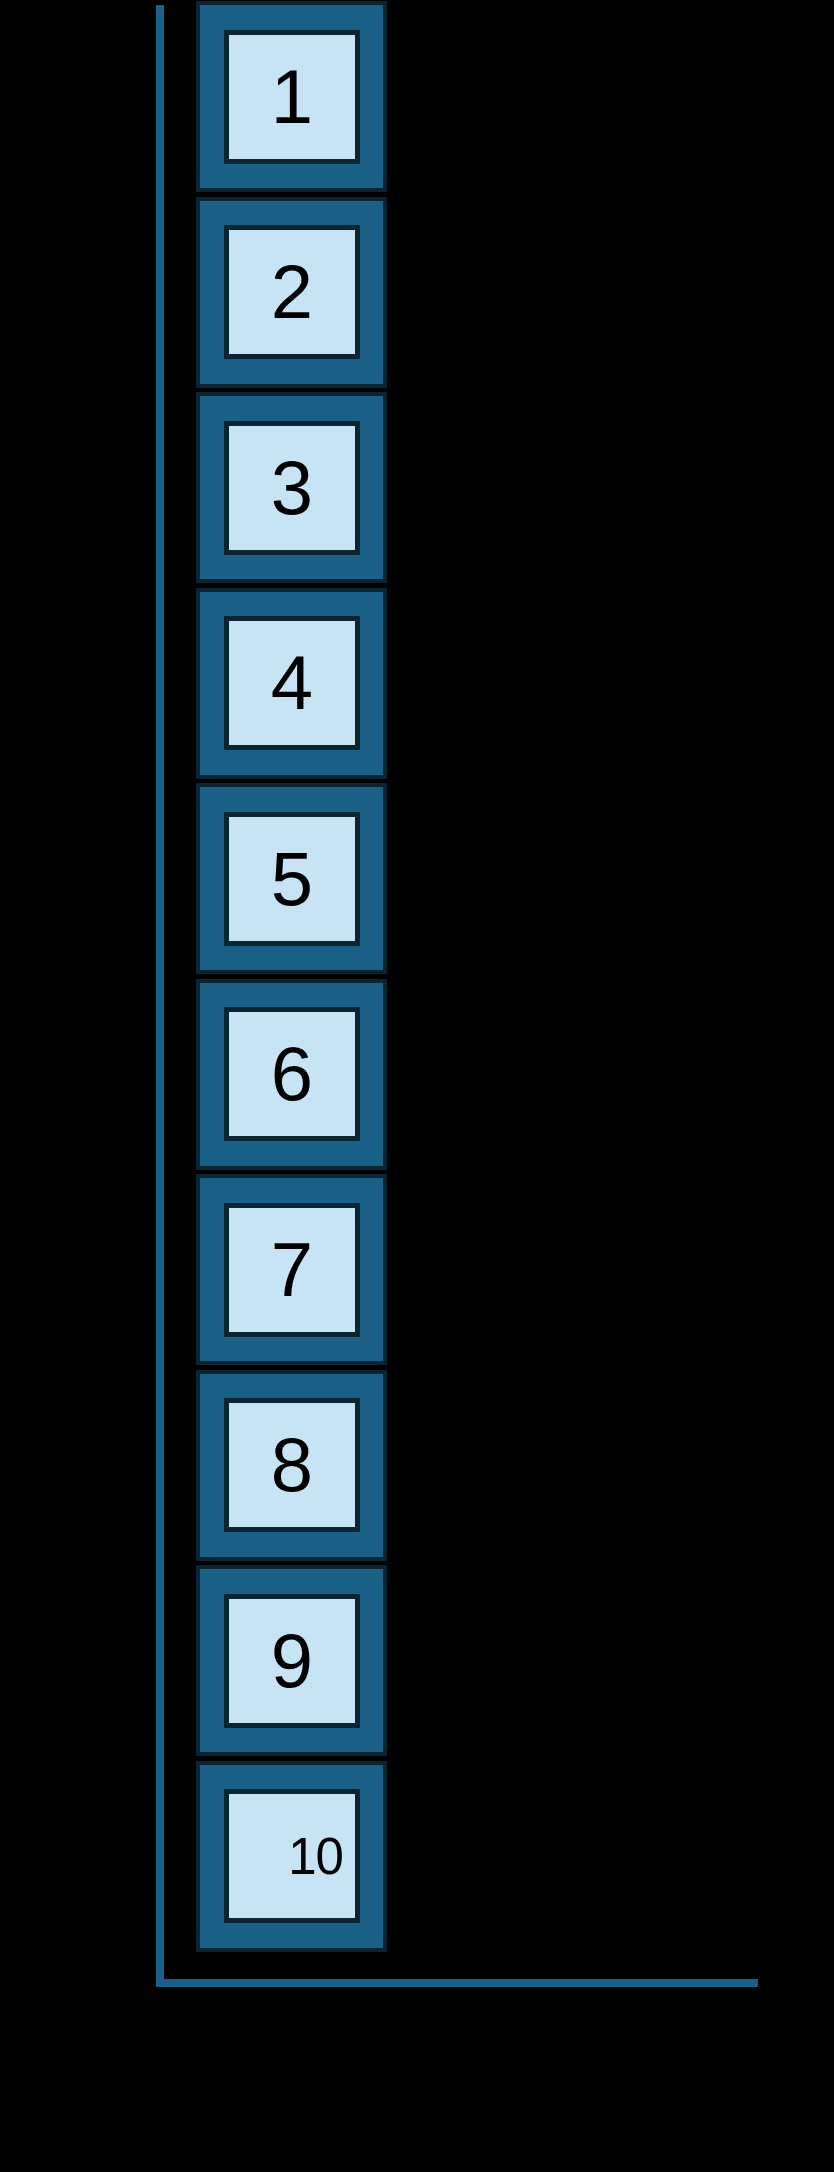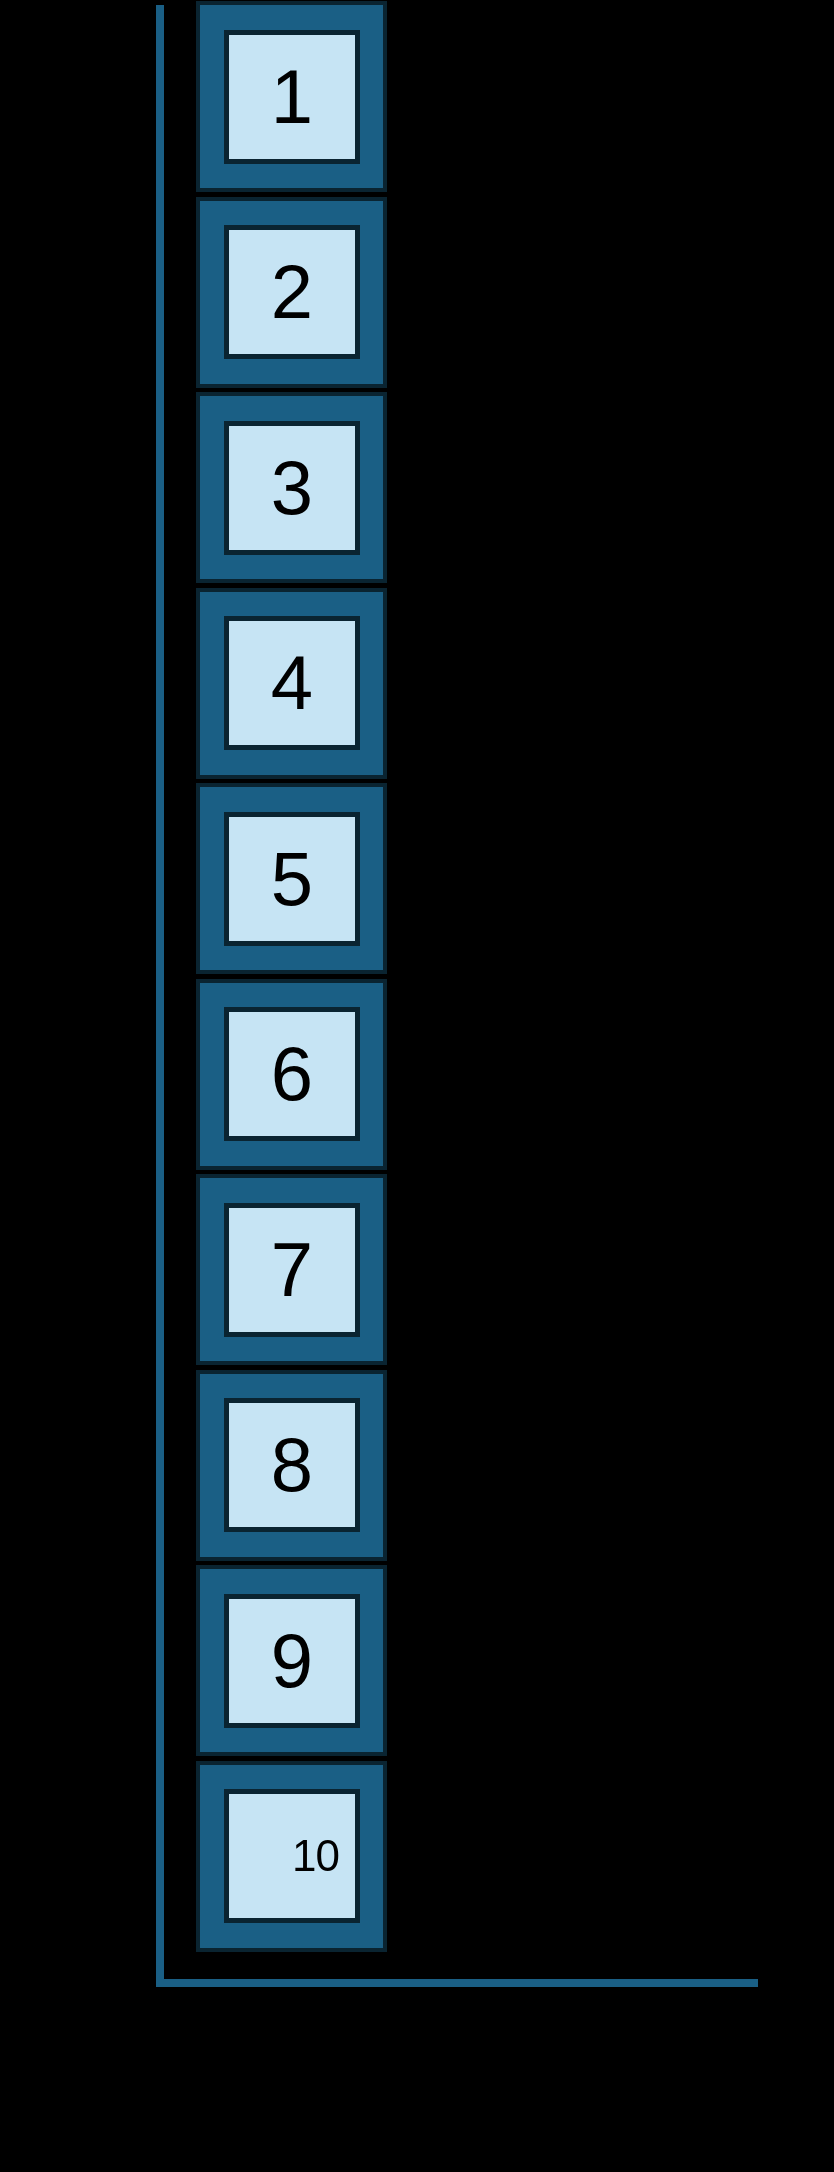--- a/index.html
+++ b/index.html
@@ -43,21 +43,21 @@
     border:5px solid var(--border);
     display:flex;align-items:center;justify-content:center;
   }
   .cell-num{
     color:var(--num);
     font-size:76px;
     line-height:1;
     font-weight:400;
     letter-spacing:-1px;
   }
-  .cell:last-child .cell-num{font-size:44px;margin-left:48px;}
+  .cell:last-child .cell-num{font-size:51px;margin-left:48px;}
 </style>
 </head>
 <body>
 
 <div class="figure">
 
   <div class="y-axis"></div>
   <div class="x-axis"></div>
 
   <div class="cells">

